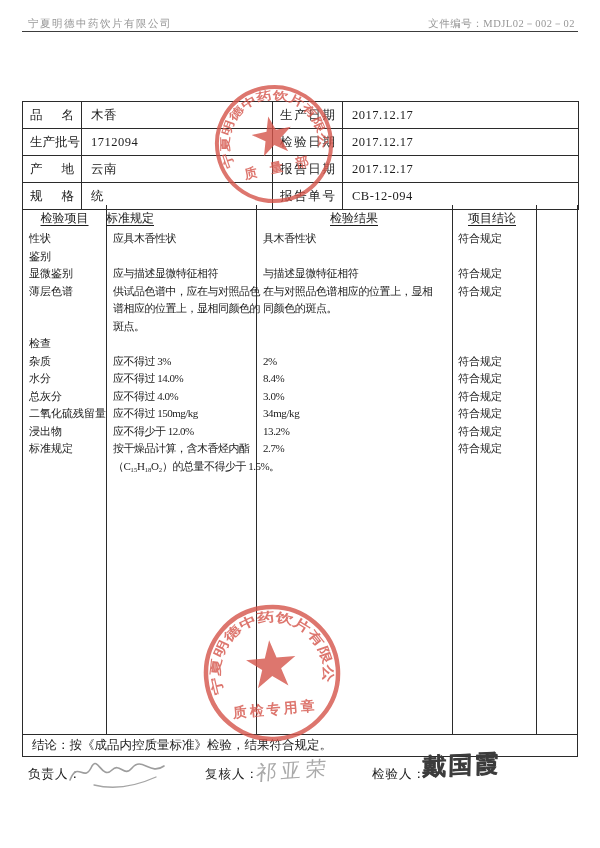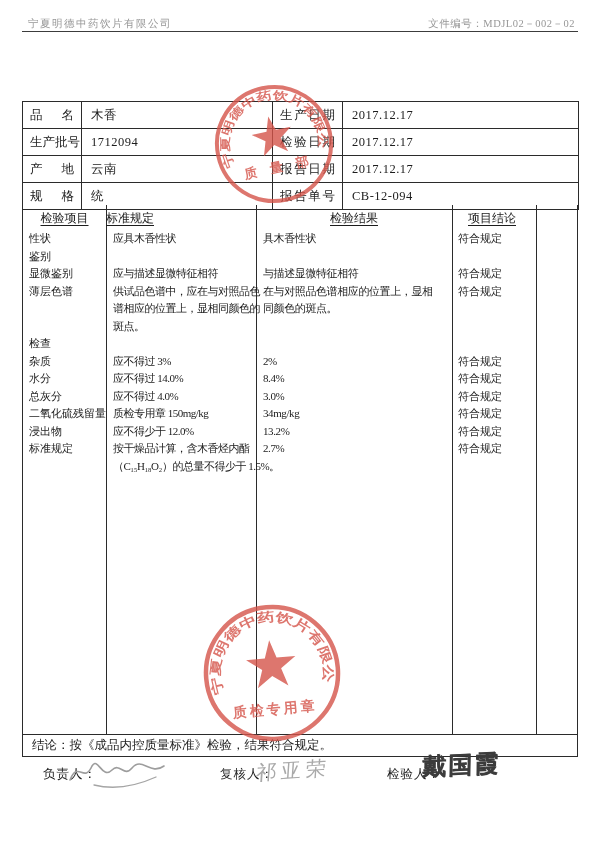--- a/index.html
+++ b/index.html
@@ -37,21 +37,21 @@
   .c2 { left:240px; width:188px; letter-spacing:-0.4px; }
   .c3 { left:435px; width:78px;  }
   .tline { height:17.5px; line-height:17.5px; white-space:nowrap; overflow:visible; }
   .concl { position:absolute; left:0; right:0; bottom:0; height:21px; border-top:1.2px solid #2b2b2b;
            line-height:21px; padding-left:9px; font-size:12.5px; }
   
   .stamp { position:absolute; opacity:0.8; pointer-events:none; z-index:5; }
   .stamp-top    { left:206px; top:76px;  transform:rotate(-12deg); }
   .stamp-bottom { left:197px; top:598px; transform:rotate(-5deg); }
   
-  .sig-label { position:absolute; top:766px; font-size:12.5px; letter-spacing:1px;margin-left:15px; }
+  .sig-label { position:absolute; top:766px; font-size:12.5px; letter-spacing:1px; }
   .lab-resp  { left:28px; } .lab-rev { left:205px; } .lab-insp { left:372px; }
   .sig-scrawl { position:absolute; left:64px; top:754px; }
   .sig-rev  { position:absolute; left:256px; top:757px; font-size:20px; color:#a9a9a9;
               letter-spacing:5px; transform:rotate(-4deg) skewX(-8deg); white-space:nowrap; }
   .sig-insp { position:absolute; left:422px; top:749px; font-size:24px; color:#3c3c3c; font-weight:bold;
               letter-spacing:2px; transform:rotate(-3deg) skewX(-4deg); white-space:nowrap;
               text-shadow:0.6px 0.4px 0 #3c3c3c; }
 </style>
 </head>
 <body>
@@ -130,21 +130,21 @@
         <div class="tline">应具木香性状</div>
         <div class="tline">&nbsp;</div>
         <div class="tline">应与描述显微特征相符</div>
         <div class="tline">供试品色谱中，应在与对照品色</div>
         <div class="tline">谱相应的位置上，显相同颜色的</div>
         <div class="tline">斑点。</div>
         <div class="tline">&nbsp;</div>
         <div class="tline">应不得过 3%</div>
         <div class="tline">应不得过 14.0%</div>
         <div class="tline">应不得过 4.0%</div>
-        <div class="tline">质检专用章 150mg/kg</div>
+        <div class="tline">应不得过 150mg/kg</div>
         <div class="tline">应不得少于 12.0%</div>
         <div class="tline">按干燥品计算，含木香烃内酯</div>
         <div class="tline">（C₁₅H₁₈O₂）的总量不得少于 1.5%。</div>
       </div>
     <div class="icol c2">
         <div class="tline">具木香性状</div>
         <div class="tline">&nbsp;</div>
         <div class="tline">与描述显微特征相符</div>
         <div class="tline">在与对照品色谱相应的位置上，显相</div>
         <div class="tline">同颜色的斑点。</div>

